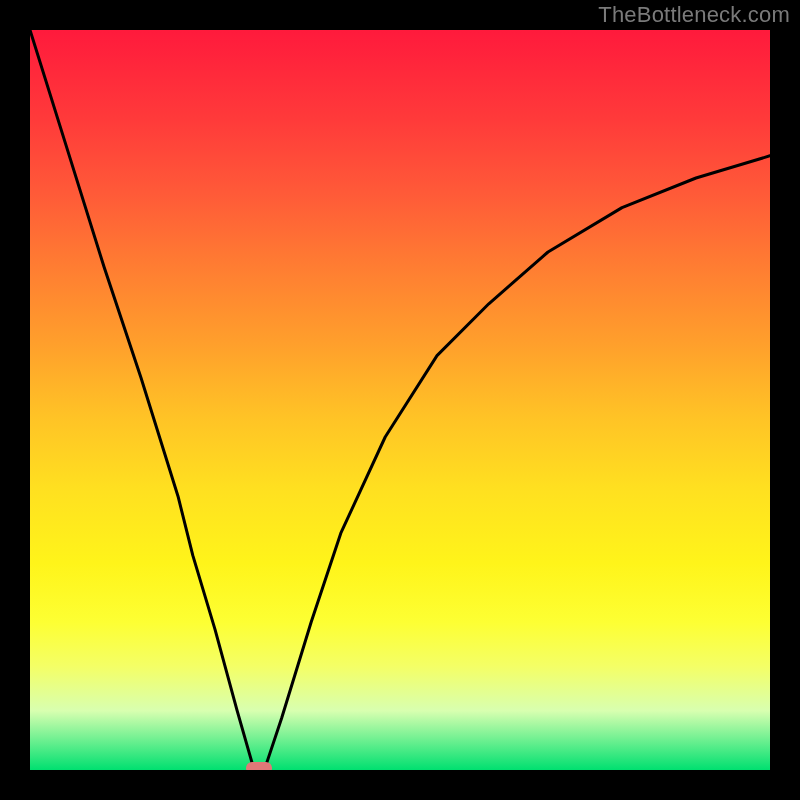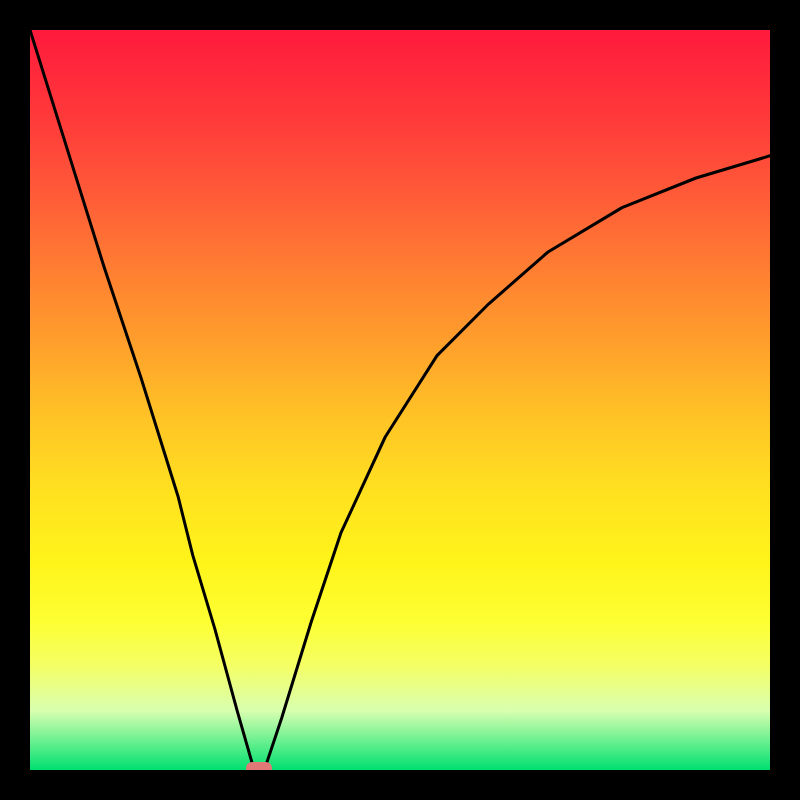--- a/index.html
+++ b/index.html
@@ -71,20 +71,21 @@
     font-size: 22px;
     font-weight: 500;
     letter-spacing: 0.2px;
   }
 </style>
 </head>
 <body>
 
 <div class="frame">
 
+  <div class="watermark">TheBottleneck.com</div>
 
   <div class="plot-area">
 
     <div class="gradient-bg"></div>
 
     <svg class="curve-svg" viewBox="0 0 740 740" preserveAspectRatio="none">
       <path id="curve-path" fill="none" stroke="#000" stroke-width="3" stroke-linejoin="round" stroke-linecap="round" d="M0.00 0.00 L37.00 118.40 L74.00 236.80 L111.00 347.80 L148.00 466.20 L162.80 525.40 L185.00 599.40 L207.20 680.80 L222.00 732.60 L229.40 740.00 L236.80 732.60 L251.60 688.20 L281.20 592.00 L310.80 503.20 L355.20 407.00 L407.00 325.60 L458.80 273.80 L518.00 222.00 L592.00 177.60 L666.00 148.00 L740.00 125.80"></path>
     </svg>
 
     <div id="min-marker" class="min-marker" style="left: 216.4px; top: 732px; background: rgb(224, 120, 120);"></div>

